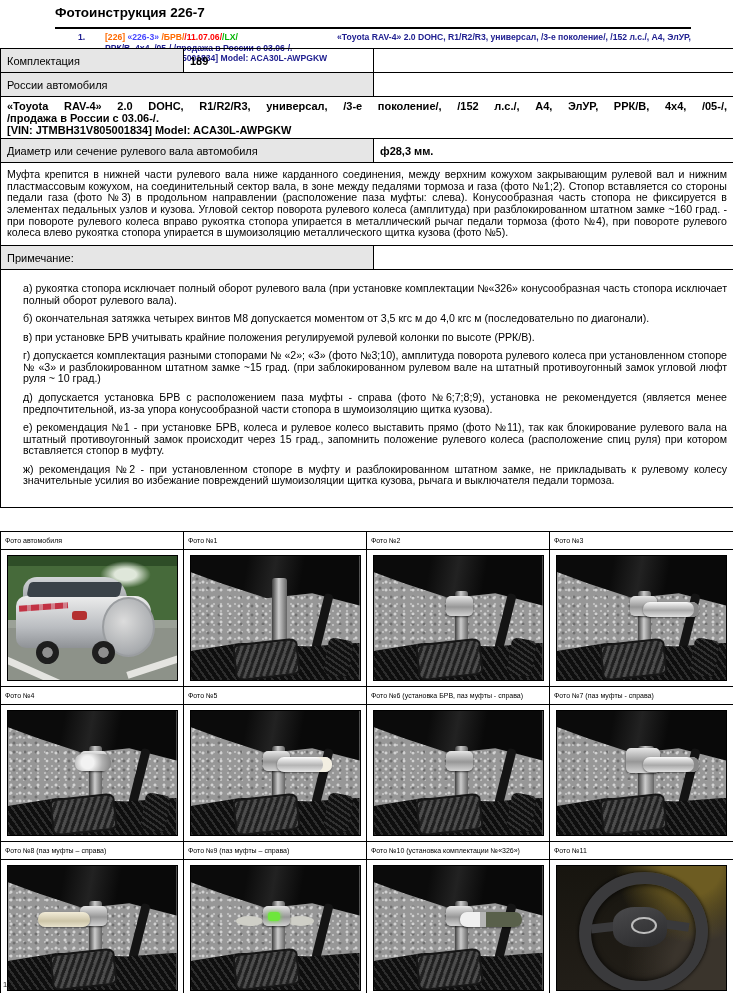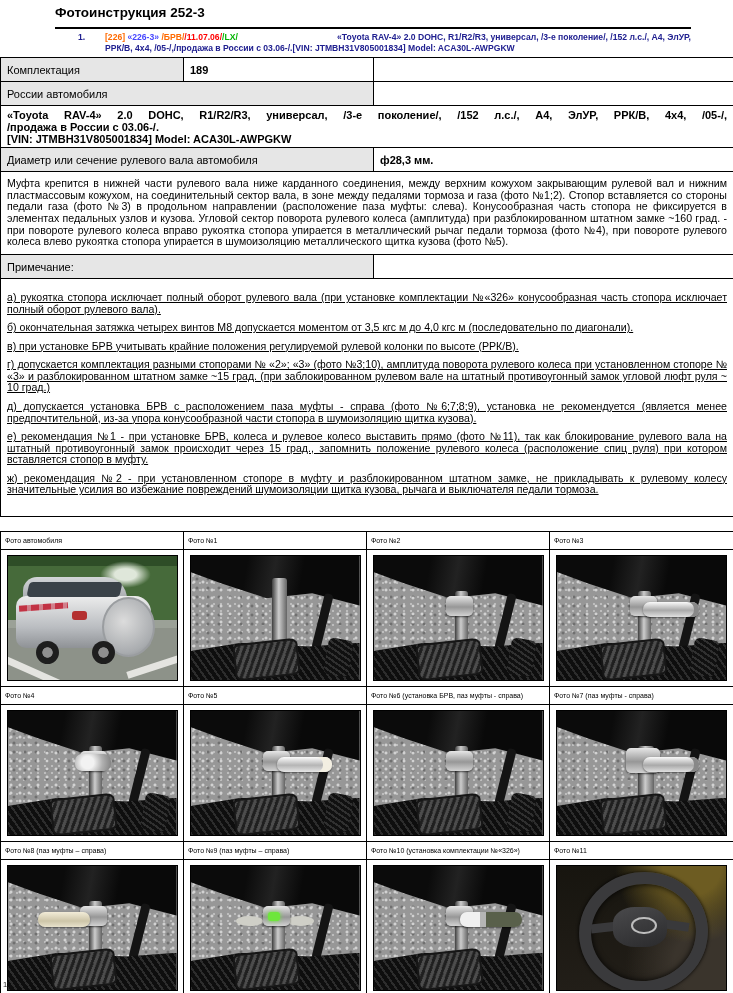--- a/index.html
+++ b/index.html
@@ -7,37 +7,37 @@
         font-family:"Liberation Sans",sans-serif;color:#000;overflow:hidden;}
 
   
   .doc-title{position:absolute;left:55px;top:5px;font-size:13.5px;font-weight:bold;}
   .head-rule{position:absolute;left:55px;top:27px;width:636px;height:2px;background:#000;}
   .head-line{position:absolute;left:78px;top:32px;width:613px;font-size:8.6px;font-weight:bold;
              color:#202090;line-height:10.5px;}
   .head-num{position:absolute;left:0;top:0;}
   .head-body{margin-left:27px;}
   .hl1{text-align:justify;text-align-last:justify;white-space:nowrap;display:flex;justify-content:space-between;}
-  .hl2{display:flex;padding-right:2px;}
+  .hl2{display:flex;justify-content:space-between;padding-right:2px;flex-direction:column;}
   .c-or{color:#ff6a00;} .c-bl{color:#4646ff;} .c-rd{color:#ff0000;} .c-gr{color:#00b400;}
 
   
   table{border-collapse:collapse;table-layout:fixed;}
-  .spec{position:absolute;left:0;top:57px;width:733px;}
+  .spec{position:absolute;left:0;top:48px;width:733px;}
   .spec td{border:1px solid #000;font-size:11px;padding:1px 6px;vertical-align:middle;overflow:hidden;}
   .lbl{background:#e6e6e6;}
   .val{font-weight:bold;font-size:12px;}
   .r1{height:24px;} .r2{height:24px;} .r3{height:42px;} .r4{height:24px;} .r5{height:23px;}
   .car-cell{font-weight:bold;font-size:11px;padding:2px 6px;vertical-align:top;}
   .car-l1{text-align:justify;text-align-last:justify;}
   .car-l2{display:flex;justify-content:space-between;padding-right:28px;flex-direction:column;}
   .desc-cell{height:80px;vertical-align:top;margin-left:48px;}
   .desc-cell p{margin:0;text-align:justify;font-size:10.6px;line-height:11.55px;}
   .note-cell{height:235px;vertical-align:top;padding-top:3px;}
-  .note-cell p{margin:0 0 7px 0;text-align:justify;font-size:10.6px;line-height:11.55px;text-decoration:underline;}
+  .note-cell p{margin:0 0 7px 16px;text-align:justify;font-size:10.6px;line-height:11.55px;}
 
   
   .grid{position:absolute;left:0;top:531px;width:733px;}
   .grid td{border:1px solid #000;overflow:hidden;}
   .cap{height:15px;font-size:7px;padding:1px 4px;vertical-align:middle;background:#fff;}
   .pcell{height:134px;background:#fff;text-align:center;vertical-align:middle;}
   .photo{position:relative;width:169px;height:124px;margin:0 auto;border:1px solid #000;overflow:hidden;}
   .photo i{display:block;position:absolute;}
 
   
@@ -114,21 +114,21 @@
   .ph-wheel .spoke1{left:20%;top:46%;width:16%;height:9px;background:#39393b;transform:rotate(-6deg);}
   .ph-wheel .spoke2{right:22%;top:44%;width:16%;height:9px;background:#39393b;transform:rotate(8deg);}
 
   .footer{position:absolute;left:3px;top:980px;font-size:7.5px;color:#222;}
 </style>
 </head>
 <body>
 
 <div class="page">
 
-  <div class="doc-title">Фотоинструкция 252-3</div>
+  <div class="doc-title">Фотоинструкция 226-7</div>
   <div class="head-rule"></div>
 
   <div class="head-line">
     <span class="head-num">1.</span>
     <div class="head-body">
       <div class="hl1">
           <span><span class="c-or">[226]</span>&nbsp;<span class="c-bl">«226-3»</span>&nbsp;<span class="c-or">/БРВ/</span><span class="c-rd">/11.07.06/</span><span class="c-gr">/LX/</span></span>
           <span>«Toyota RAV-4» 2.0 DOHC, R1/R2/R3, универсал, /3-е поколение/, /152 л.с./, А4, ЭлУР,</span>
         </div>
       <div class="hl2">

